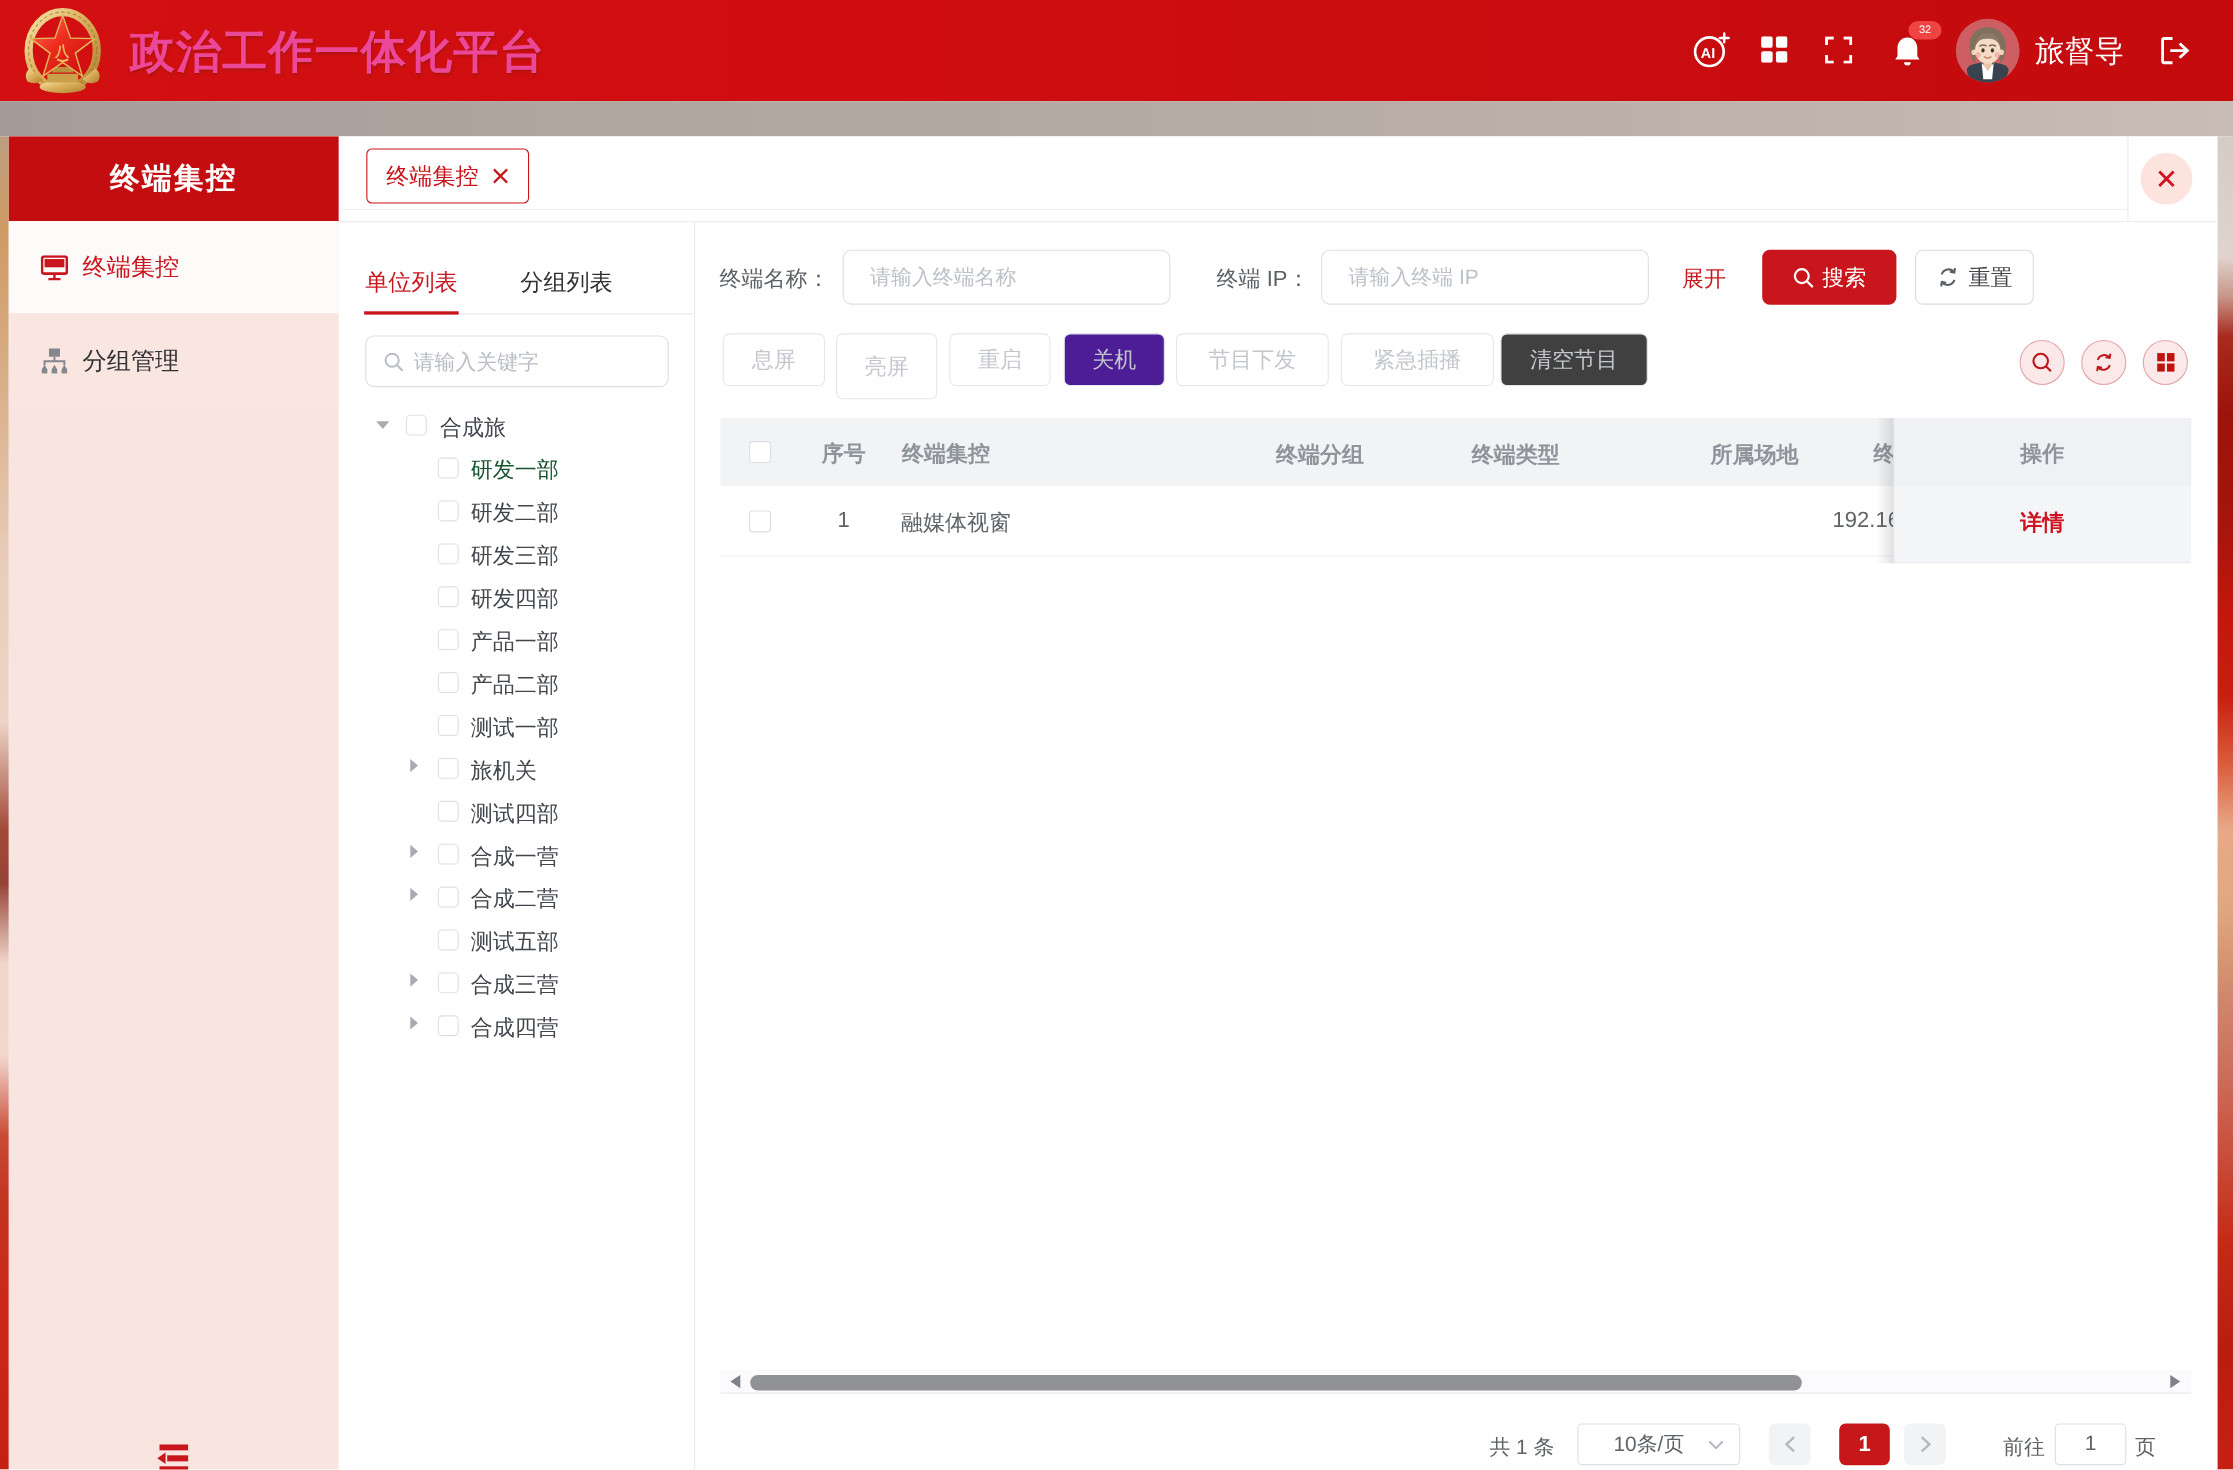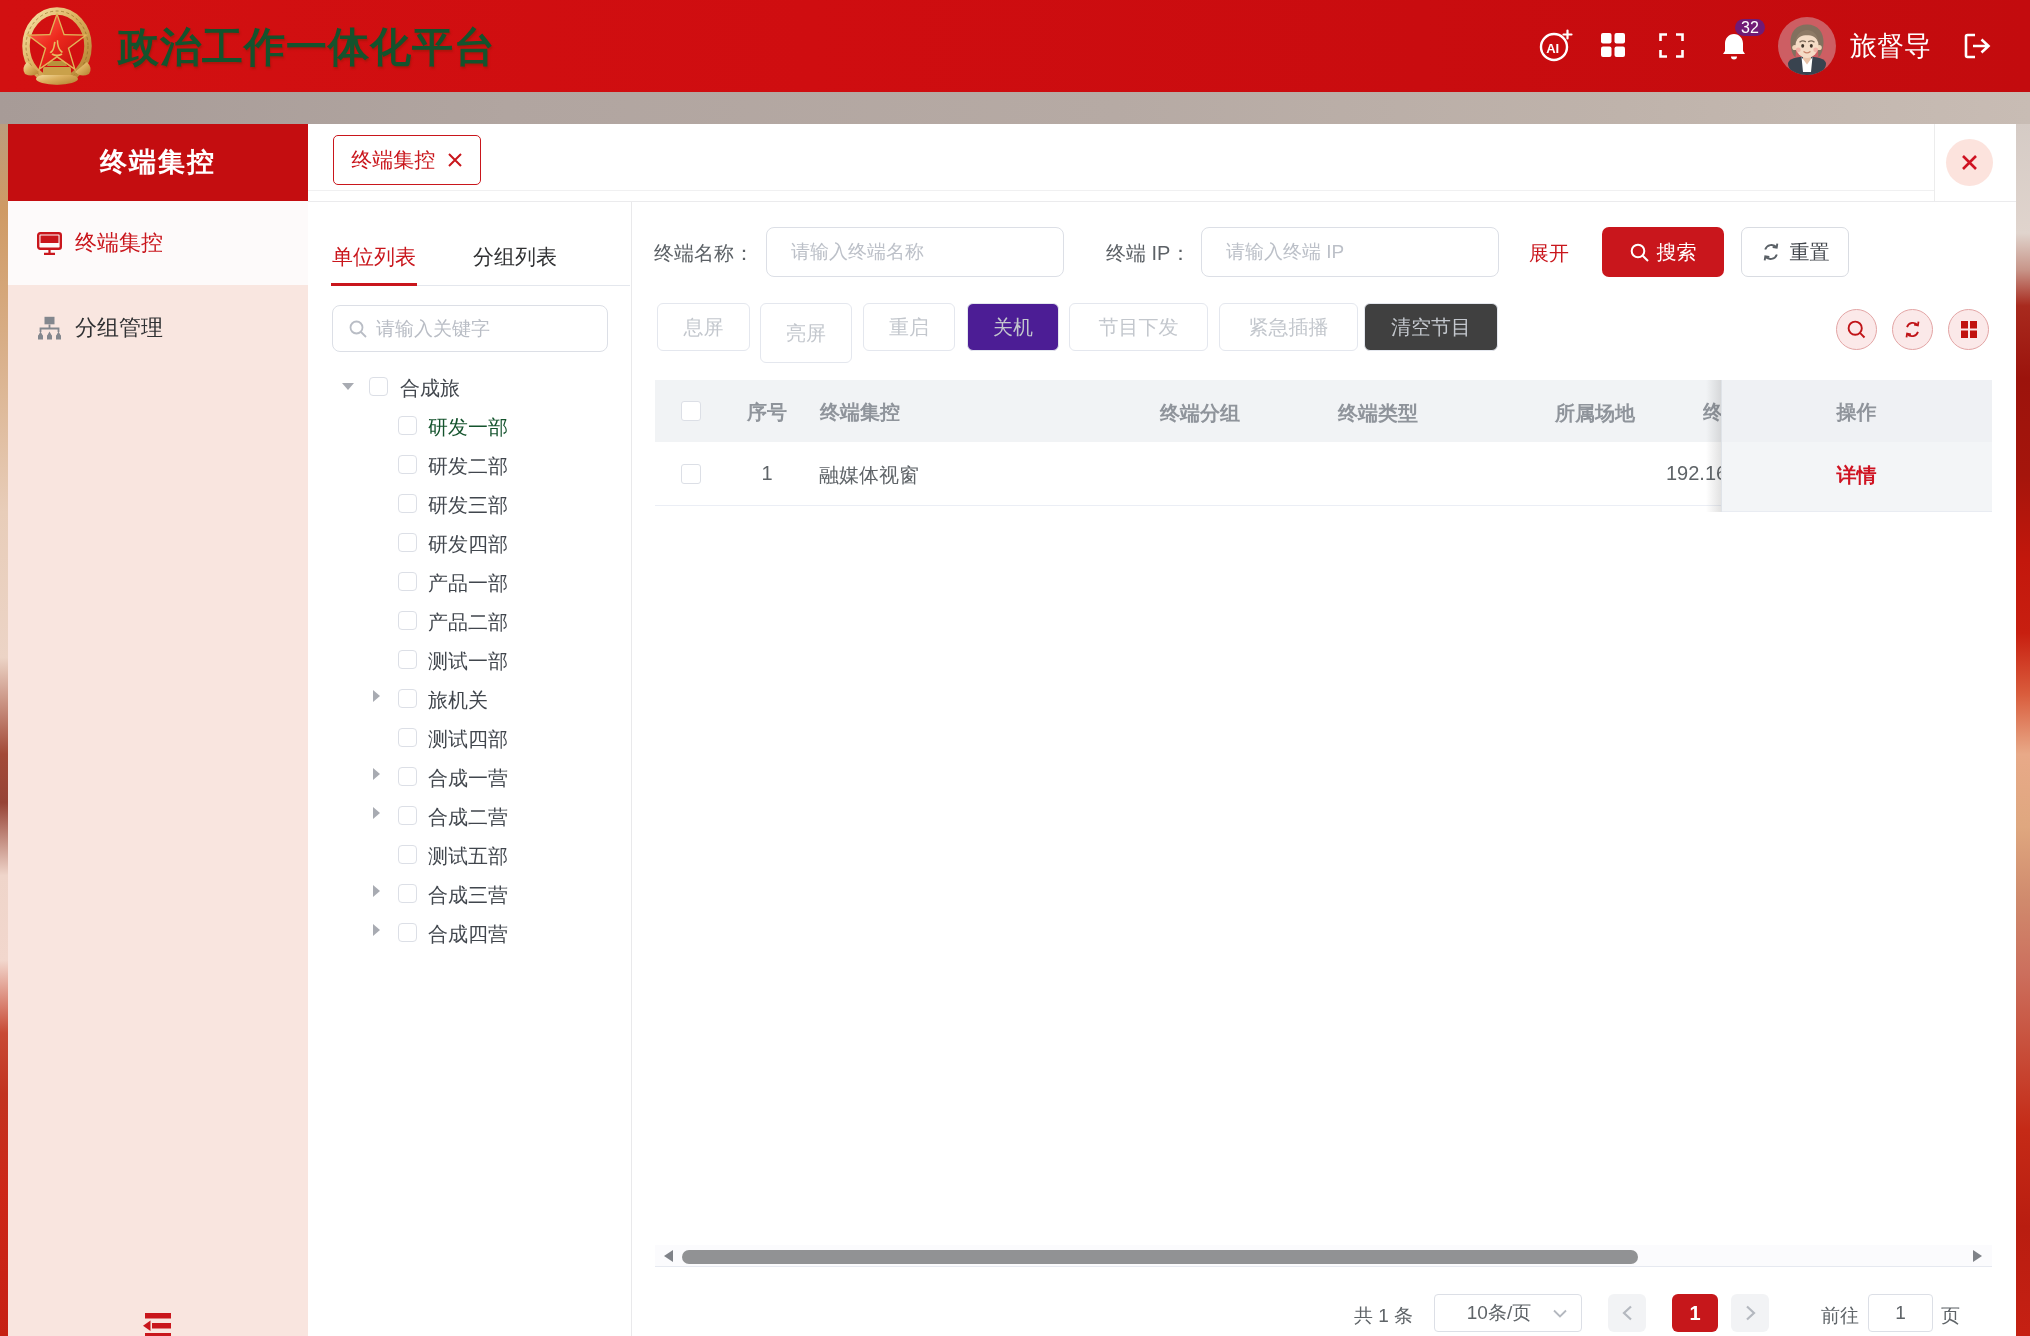--- a/index.html
+++ b/index.html
@@ -33,40 +33,40 @@
 <path d="M8 58 Q2 64 6 70 Q14 74 20 68 Z" fill="url(#gold)"></path>
 <path d="M68 58 Q74 64 70 70 Q62 74 56 68 Z" fill="url(#gold)"></path>
 <ellipse cx="38" cy="75" rx="21" ry="5.5" fill="url(#gold)"></ellipse>
 <rect x="24" y="63" width="28" height="8" rx="1.5" fill="#caa14a"></rect>
 <path d="M28 62 l2 -5 h16 l2 5 Z" fill="#b8913c"></path>
 <path d="M38 8 L45.6 30.1 L69 30.6 L50.3 44.6 L57.1 67 L38 53.7 L18.9 67 L25.7 44.6 L7 30.6 L30.4 30.1 Z" fill="#e2b458"></path>
 <path d="M38 12 L44.6 31.3 L65 31.7 L48.7 43.9 L54.6 63.4 L38 51.8 L21.4 63.4 L27.3 43.9 L11 31.7 L31.4 31.3 Z" fill="url(#starg)"></path>
 <text x="31" y="47" font-size="13" fill="#e8bc60" font-weight="bold" font-family="serif">八</text>
 <path d="M33 50 q5 3 10 0" stroke="#e8bc60" stroke-width="2" fill="none"></path>
 </svg>
-<div class="abs" style="left:118px;top:0;height:92px;line-height:94px;color:#14532d;font-size:41px;font-weight:bold;letter-spacing:1px;text-shadow:1px 2px 2px rgba(120,30,0,.4);">政治工作一体化平台</div>
+<div class="abs" style="left:118px;top:0;height:92px;line-height:94px;color:#ec4899;font-size:41px;font-weight:bold;letter-spacing:1px;text-shadow:1px 2px 2px rgba(120,30,0,.4);">政治工作一体化平台</div>
 <svg class="abs" style="left:1539px;top:29px;" width="34" height="34" viewBox="0 0 34 34">
 <circle cx="15" cy="18" r="13" fill="none" stroke="#fff" stroke-width="2.4"></circle>
 <text x="7.2" y="24" font-size="13" font-weight="bold" fill="#fff" font-family="Liberation Sans,sans-serif">AI</text>
 <path d="M28.5 1.5 v8 M24.5 5.5 h8" stroke="#fff" stroke-width="2.2" stroke-linecap="round"></path>
 </svg>
 <svg class="abs" style="left:1601px;top:33px;" width="24" height="24" viewBox="0 0 24 24">
 <rect x="0" y="0" width="10.5" height="10.5" rx="2" fill="#fff"></rect>
 <rect x="13.5" y="0" width="10.5" height="10.5" rx="2" fill="#fff"></rect>
 <rect x="0" y="13.5" width="10.5" height="10.5" rx="2" fill="#fff"></rect>
 <rect x="13.5" y="13.5" width="10.5" height="10.5" rx="2" fill="#fff"></rect>
 </svg>
 <svg class="abs" style="left:1659px;top:33px;" width="25" height="25" viewBox="0 0 25 25">
 <path d="M1.5 8 V1.5 H8 M17 1.5 H23.5 V8 M23.5 17 V23.5 H17 M8 23.5 H1.5 V17" fill="none" stroke="#fff" stroke-width="2.6"></path>
 </svg>
 <svg class="abs" style="left:1720px;top:32px;" width="28" height="30" viewBox="0 0 28 30">
 <path d="M14 2 C8.5 2 5 6.5 5 11.5 L5 19 L3 22 L25 22 L23 19 L23 11.5 C23 6.5 19.5 2 14 2 Z" fill="#fff"></path>
 <path d="M11 24.5 a3 3 0 0 0 6 0 Z" fill="#fff"></path>
 </svg>
-<div class="abs cen" style="left:1735px;top:19px;width:30px;height:17px;border-radius:9px;background:#701a75;color:#fff;font-size:16px;">32</div>
+<div class="abs cen" style="left:1735px;top:19px;width:30px;height:17px;border-radius:9px;background:#ef4444;color:#fff;font-size:10px;">32</div>
 <svg class="abs" style="left:1777px;top:16px;" width="60" height="60" viewBox="0 0 60 60">
 <defs>
       <clipPath id="avc">
         <circle cx="30" cy="30" r="29"></circle>
       </clipPath>
     </defs>
 <circle cx="30" cy="30" r="29" fill="#cd5e63"></circle>
 <g clip-path="url(#avc)">
 <path d="M30 61 C17 61 11 53 11 47.5 C11 43 20 40.5 30 40.5 C40 40.5 49 43 49 47.5 C49 53 43 61 30 61 Z" fill="#39434f"></path>
 <path d="M26 36 h8 v9 a4 4 0 0 1 -8 0 Z" fill="#e9c3a8"></path>

